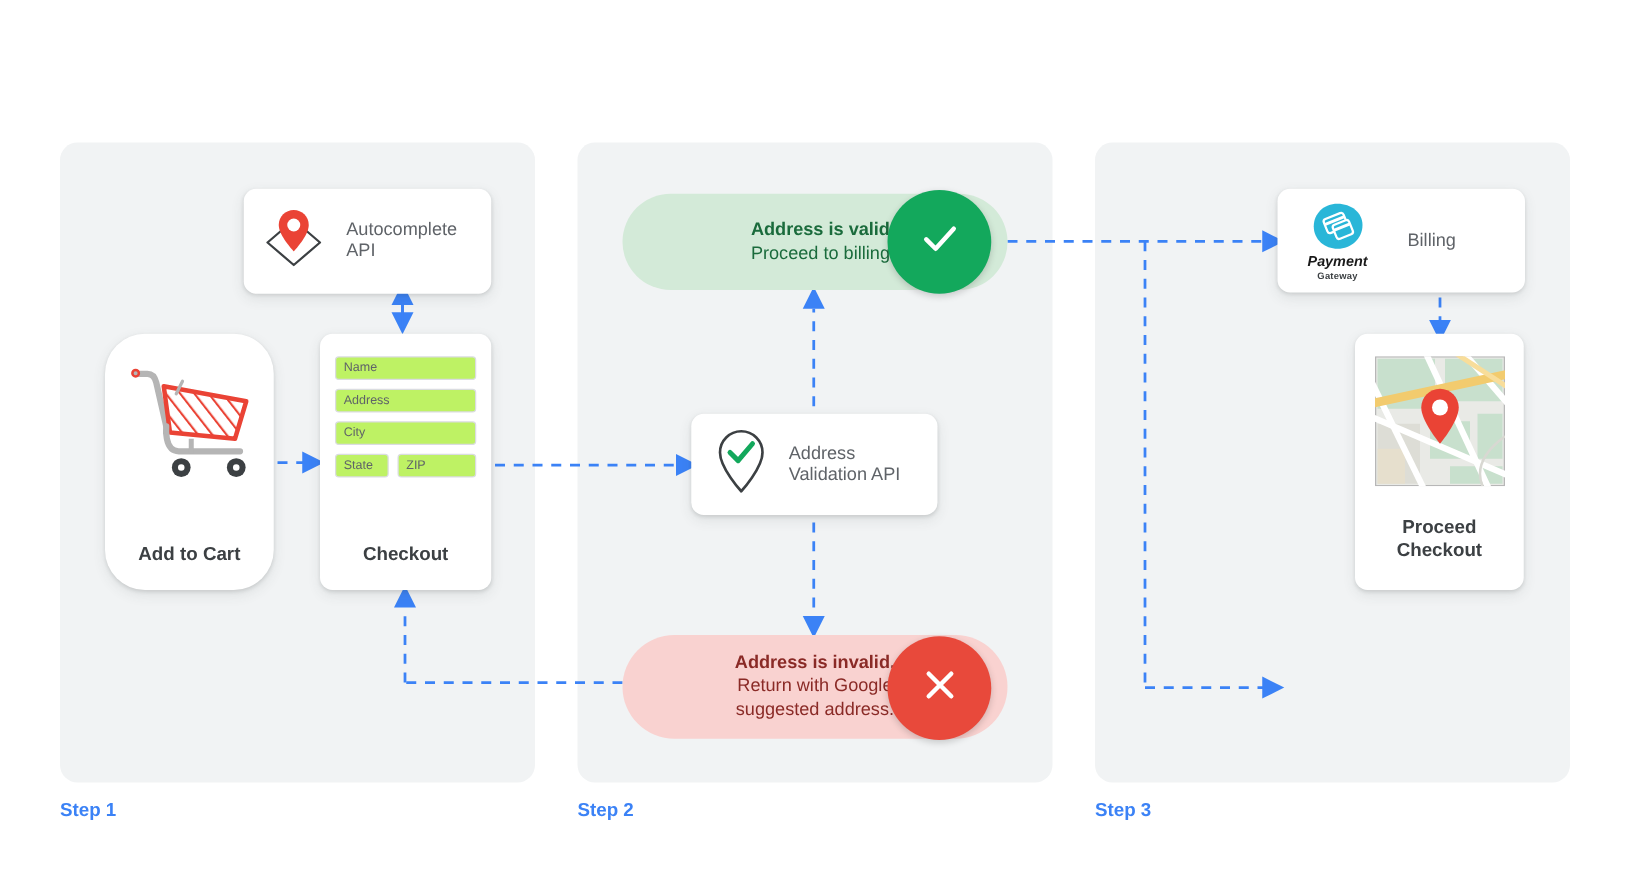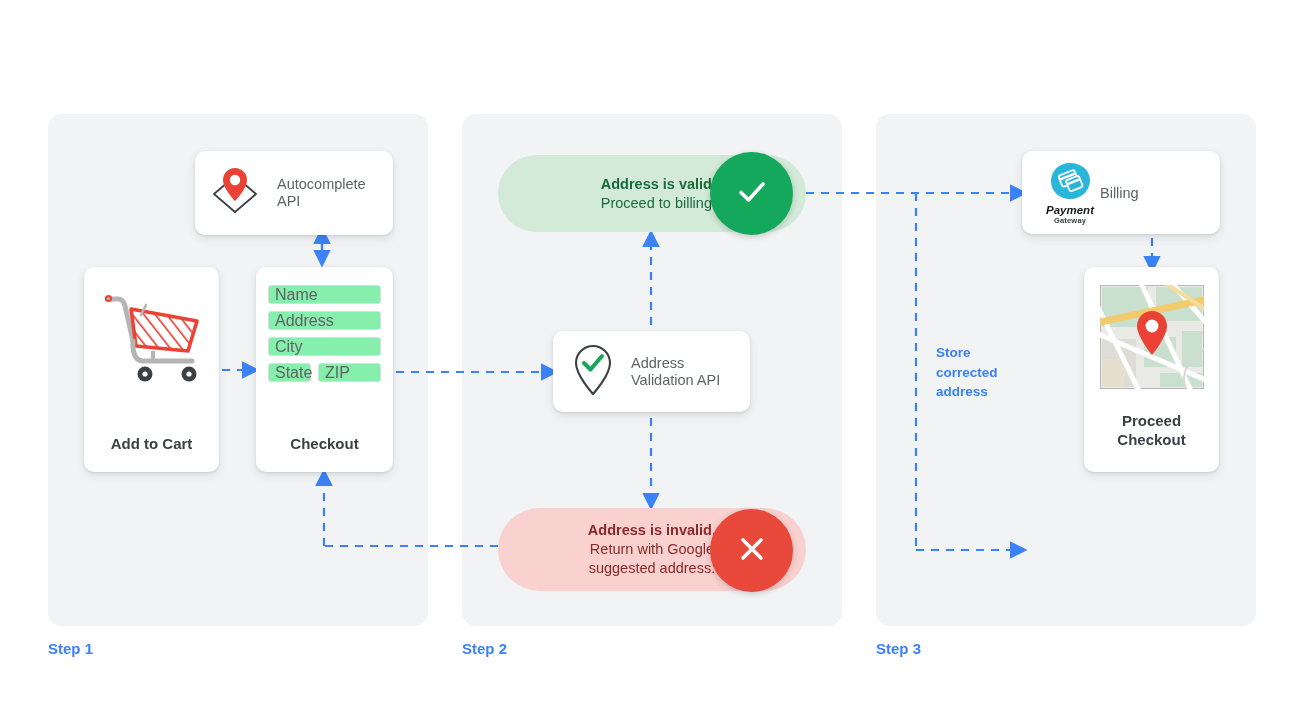--- a/index.html
+++ b/index.html
@@ -38,32 +38,32 @@
   }
 
   
   #card-autocomplete{left:195px;top:151px;width:198px;height:84px;
     display:flex;align-items:center;padding-left:14px;}
   #card-autocomplete .label{font-size:14.5px;color:#5f6368;line-height:17px;margin-left:12px;}
 
   
   #card-cart{left:84px;top:267px;width:135px;height:205px;
     display:flex;flex-direction:column;align-items:center;justify-content:space-between;
-    padding:22px 0 20px;}
+    padding:22px 0 20px;border-radius:32px;}
   #card-cart .caption{font-size:15px;font-weight:bold;color:#3c4043;}
 
   
   #card-checkout{left:256px;top:267px;width:137px;height:205px;
     display:flex;flex-direction:column;align-items:center;justify-content:space-between;
     padding:18px 0 20px;}
   #card-checkout .caption{font-size:15px;font-weight:bold;color:#3c4043;}
   .form{width:113px;display:flex;flex-direction:column;gap:7px;}
   .fld{
-    border:1px solid #dadce0;border-radius:3px;background:#86efac;
-    font-size:16px;color:#5f6368;padding:4px 5px 4px 6px;height:19px;box-sizing:border-box;
+    border:1px solid #dadce0;border-radius:3px;background:#bef264;
+    font-size:10px;color:#5f6368;padding:4px 5px 4px 6px;height:19px;box-sizing:border-box;
     display:flex;align-items:center;
   }
   .fld-row{display:flex;gap:7px;}
   .fld.state{width:43px;}
   .fld.zip{flex:1;}
 
   
   #card-validation{left:553px;top:331px;width:197px;height:81px;
     display:flex;align-items:center;padding-left:16px;}
   #card-validation .label{font-size:14.5px;color:#5f6368;line-height:17px;margin-left:14px;}
@@ -84,21 +84,21 @@
   .status-circle{
     position:absolute;border-radius:50%;display:flex;align-items:center;justify-content:center;
     box-shadow:0 2px 6px rgba(0,0,0,.18);
   }
   #circle-valid{left:710px;top:152px;width:83px;height:83px;background:#13a85c;}
   #circle-invalid{left:710px;top:509px;width:83px;height:83px;background:#e8493b;}
 
   
   #card-billing{left:1022px;top:151px;width:198px;height:83px;
     display:flex;align-items:center;padding-left:20px;}
-  #card-billing .label{font-size:14.5px;color:#5f6368;margin-left:2px;}
+  #card-billing .label{font-size:14.5px;color:#5f6368;margin-left:28px;}
 
   
   #card-confirm{left:1084px;top:267px;width:135px;height:205px;
     display:flex;flex-direction:column;align-items:center;justify-content:flex-start;
     padding-top:18px;}
   #card-confirm .caption{font-size:15px;font-weight:bold;color:#3c4043;
     text-align:center;line-height:19px;margin-top:18px;}
 
   
   #card-cmdb{left:1022px;top:508px;width:198px;height:83px;
@@ -158,25 +158,20 @@
       <line x1="916" y1="193" x2="916" y2="550"></line>
       <line x1="916" y1="550" x2="1012" y2="550" marker-end="url(#ar-r)"></line>
 
       <line x1="1152" y1="238" x2="1152" y2="258" marker-end="url(#ar-d)"></line>
 
       <line x1="498" y1="546" x2="324" y2="546"></line>
       <line x1="324" y1="546" x2="324" y2="486" marker-end="url(#ar-u)"></line>
     </g>
   </svg>
 
-  <div class="store-note">
-    <span>Store</span><br>
-    <span>corrected</span><br>
-    <span>address</span>
-  </div>
 
   <div class="card" id="card-autocomplete">
     <span>
       <svg width="56" height="52" viewBox="0 0 56 52" xmlns="http://www.w3.org/2000/svg">
         <path d="M5 29 L26 11 L47 29 L26 47 Z" fill="none" stroke="#3c4043" stroke-width="1.8" stroke-linejoin="round"></path>
         <path d="M26 3 C19.4 3 14 8.3 14 14.9 C14 23.5 26 36 26 36 C26 36 38 23.5 38 14.9 C38 8.3 32.6 3 26 3 Z" fill="#ea4335"></path>
         <circle cx="26" cy="15" r="5.2" fill="#ffffff"></circle>
       </svg>
     </span>
     <span class="label">

